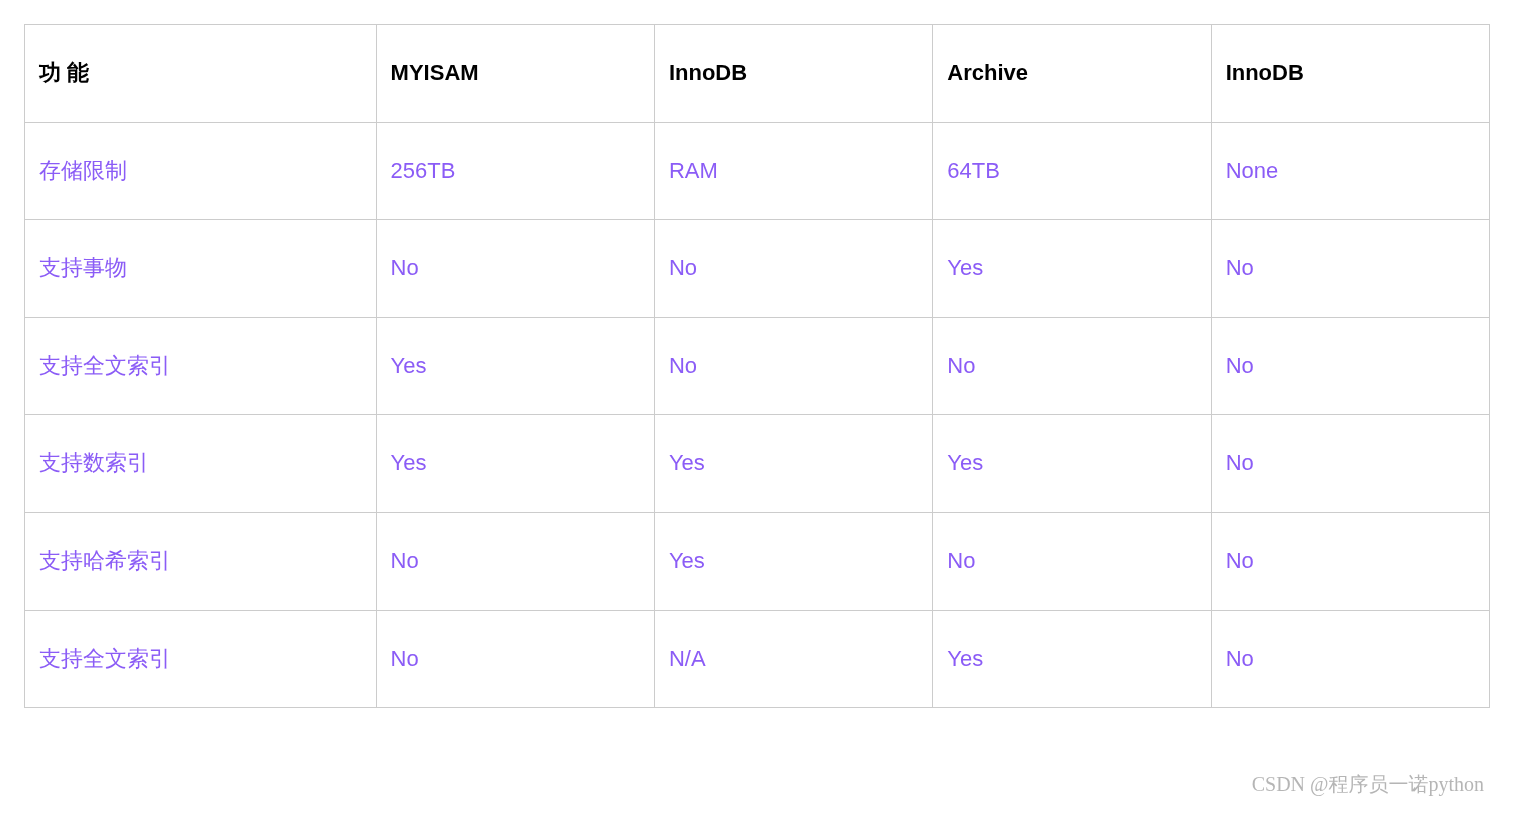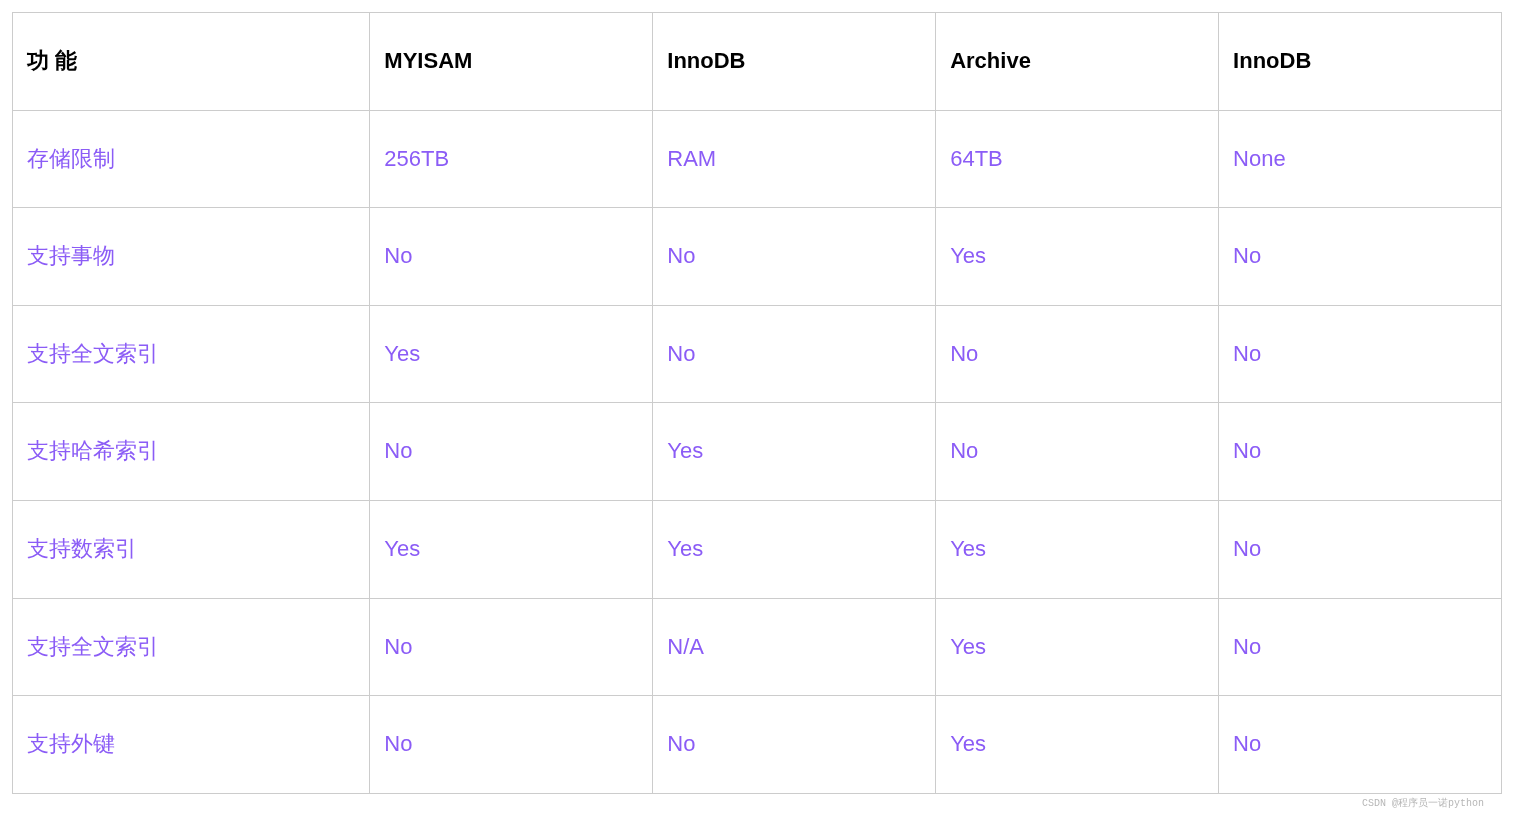--- a/index.html
+++ b/index.html
@@ -1,17 +1,17 @@
 <!DOCTYPE html>
 <html><head>
   <meta charset="utf-8">
   <style>
     * {
       margin: 0;
-      padding: 4px;
+      padding: 16px;
       box-sizing: border-box;
     }
     body {
       font-family: -apple-system, BlinkMacSystemFont, "Segoe UI", "PingFang SC", "Hiragino Sans GB", "Microsoft YaHei", sans-serif;
       background: #ffffff;
       padding: 8px;
       position: relative;
     }
     table {
       border-collapse: collapse;
@@ -33,24 +33,24 @@
     }
     col.col-feature {
       width: 24%;
     }
     col.col-engine {
       width: 19%;
     }
     .watermark {
       position: fixed;
       bottom: 6px;
-      right: 26px;
-      font-size: 10px;
+      right: 14px;
+      font-size: 20px;
       color: rgba(120, 120, 120, 0.55);
-      font-family: Liberation Mono, monospace;
+      font-family: Liberation Serif, serif;
       pointer-events: none;
     }
   </style>
 </head>
 <body>
 
 <table>
   <colgroup>
     <col class="col-feature">
     <col class="col-engine">
@@ -83,43 +83,36 @@
       <td>No</td>
     </tr>
     <tr>
       <td>支持全文索引</td>
       <td>Yes</td>
       <td>No</td>
       <td>No</td>
       <td>No</td>
     </tr>
     <tr>
+      <td>支持数索引</td>
+      <td>Yes</td>
+      <td>Yes</td>
+      <td>Yes</td>
+      <td>No</td>
+    </tr>
+    <tr>
       <td>支持哈希索引</td>
       <td>No</td>
       <td>Yes</td>
       <td>No</td>
-      <td>No</td>
-    </tr>
-    <tr>
-      <td>支持数索引</td>
-      <td>Yes</td>
-      <td>Yes</td>
-      <td>Yes</td>
       <td>No</td>
     </tr>
     <tr>
       <td>支持全文索引</td>
       <td>No</td>
       <td>N/A</td>
       <td>Yes</td>
       <td>No</td>
     </tr>
-    <tr>
-      <td>支持外键</td>
-      <td>No</td>
-      <td>No</td>
-      <td>Yes</td>
-      <td>No</td>
-    </tr>
   </tbody>
 </table>
 
 <div class="watermark">CSDN @程序员一诺python</div>
 
 </body></html>

